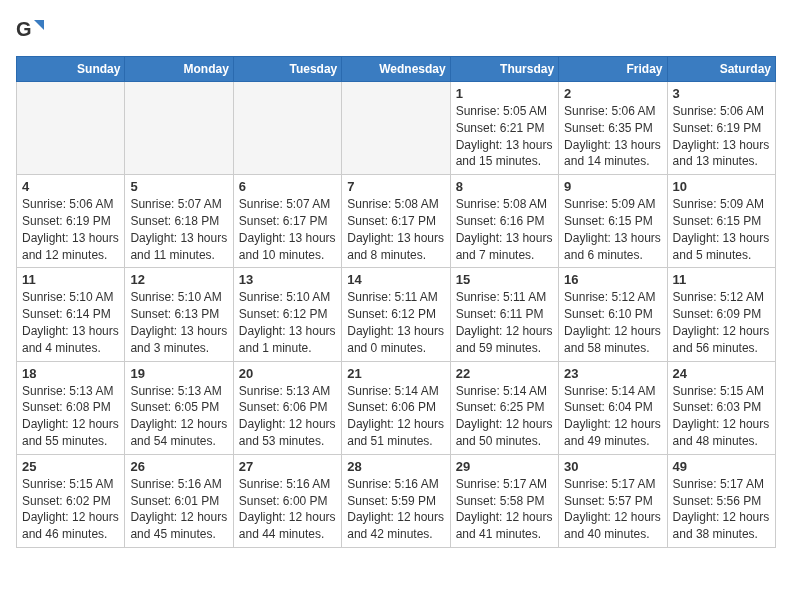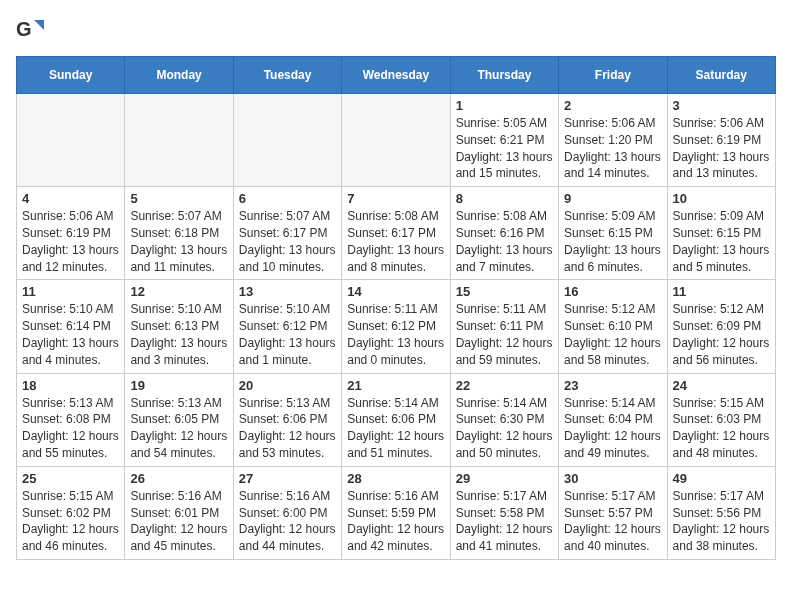--- a/index.html
+++ b/index.html
@@ -48,22 +48,22 @@
       color: #555;
     }
     table {
       width: 100%;
       border-collapse: collapse;
       font-size: 10.5px;
     }
     th {
       background-color: #3a7cc1;
       color: #fff;
-      padding: 11px 4px;
-      text-align: center;
+      padding: 5px 4px;
+      text-align: right;
       font-size: 12px;
       font-weight: bold;
       border: 1px solid #2a6aaf;
     }
     td {
       border: 1px solid #ccc;
       vertical-align: top;
       padding: 4px 5px;
       height: 80px;
       background: #fff;
@@ -131,21 +131,21 @@
         <div class="day-info">
           <span>Sunrise: 5:05 AM</span><br>
           <span>Sunset: 6:21 PM</span><br>
           <span>Daylight: 13 hours and 15 minutes.</span>
         </div>
       </td>
         <td>
         <span class="day-num">2</span>
         <div class="day-info">
           <span>Sunrise: 5:06 AM</span><br>
-          <span>Sunset: 1:20 PM</span><br>
+          <span>Sunset: 6:35 PM</span><br>
           <span>Daylight: 13 hours and 14 minutes.</span>
         </div>
       </td>
         <td>
         <span class="day-num">3</span>
         <div class="day-info">
           <span>Sunrise: 5:06 AM</span><br>
           <span>Sunset: 6:19 PM</span><br>
           <span>Daylight: 13 hours and 13 minutes.</span>
         </div>
@@ -297,21 +297,21 @@
         <div class="day-info">
           <span>Sunrise: 5:14 AM</span><br>
           <span>Sunset: 6:06 PM</span><br>
           <span>Daylight: 12 hours and 51 minutes.</span>
         </div>
       </td>
         <td>
         <span class="day-num">22</span>
         <div class="day-info">
           <span>Sunrise: 5:14 AM</span><br>
-          <span>Sunset: 6:30 PM</span><br>
+          <span>Sunset: 6:25 PM</span><br>
           <span>Daylight: 12 hours and 50 minutes.</span>
         </div>
       </td>
         <td>
         <span class="day-num">23</span>
         <div class="day-info">
           <span>Sunrise: 5:14 AM</span><br>
           <span>Sunset: 6:04 PM</span><br>
           <span>Daylight: 12 hours and 49 minutes.</span>
         </div>

